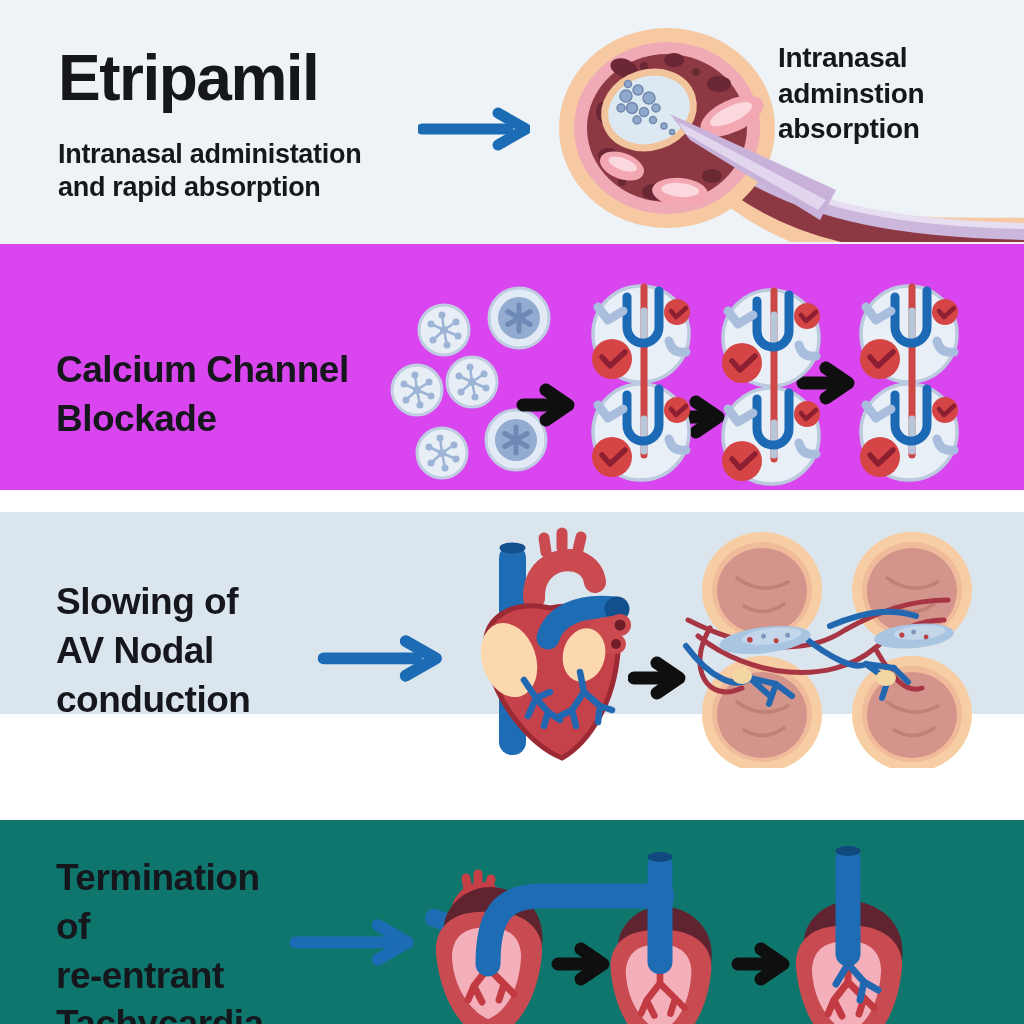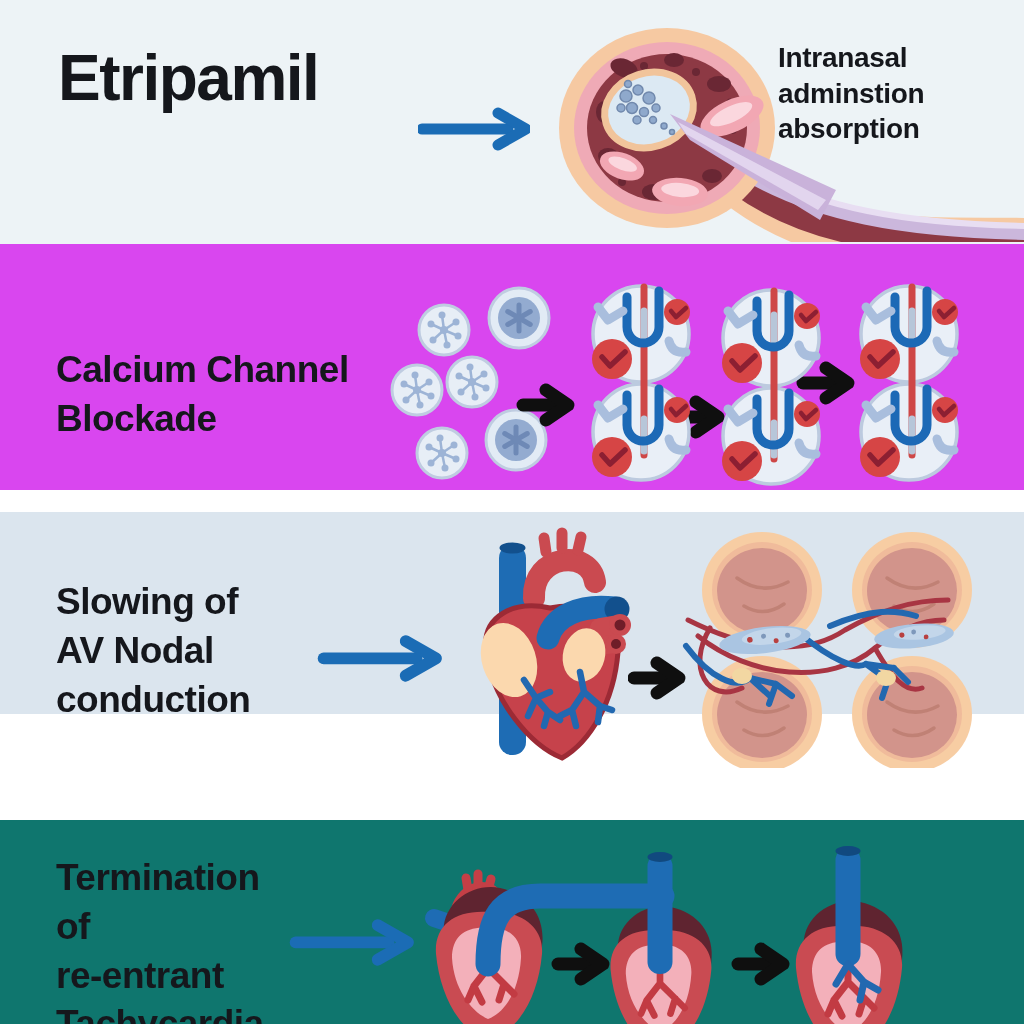--- a/index.html
+++ b/index.html
@@ -118,20 +118,22 @@
         <path d="M60,76 V94 M60,94 L46,112 M46,112 L40,126 M46,112 L54,128 M60,94 L76,110 M76,110 L71,126 M76,110 L86,120"></path>
       </g>
     </g>
   </defs>
 </svg>
 
 <div class="stage">
 
   <section id="row1">
     <h1 class="title abs" style="left:58px;top:46px;">Etripamil</h1>
+    <div class="subtitle abs" style="left:58px;top:138px;">Intranasal administation
+and rapid absorption</div>
 
     <svg class="abs" style="left:418px;top:103px;" width="112" height="52" viewBox="0 0 112 52">
       <use href="#blue-arrow" x="4" y="26"></use>
     </svg>
 
     <svg class="abs" style="left:504px;top:4px;" width="520" height="238" viewBox="0 0 520 238">
 
       <g fill="none" stroke-linecap="round">
         <path d="M238,180 C330,250 432,238 522,240" stroke="#f6c9a2" stroke-width="52"></path>
         <path d="M238,178 C330,244 440,234 522,236" stroke="#8d3944" stroke-width="30"></path>

